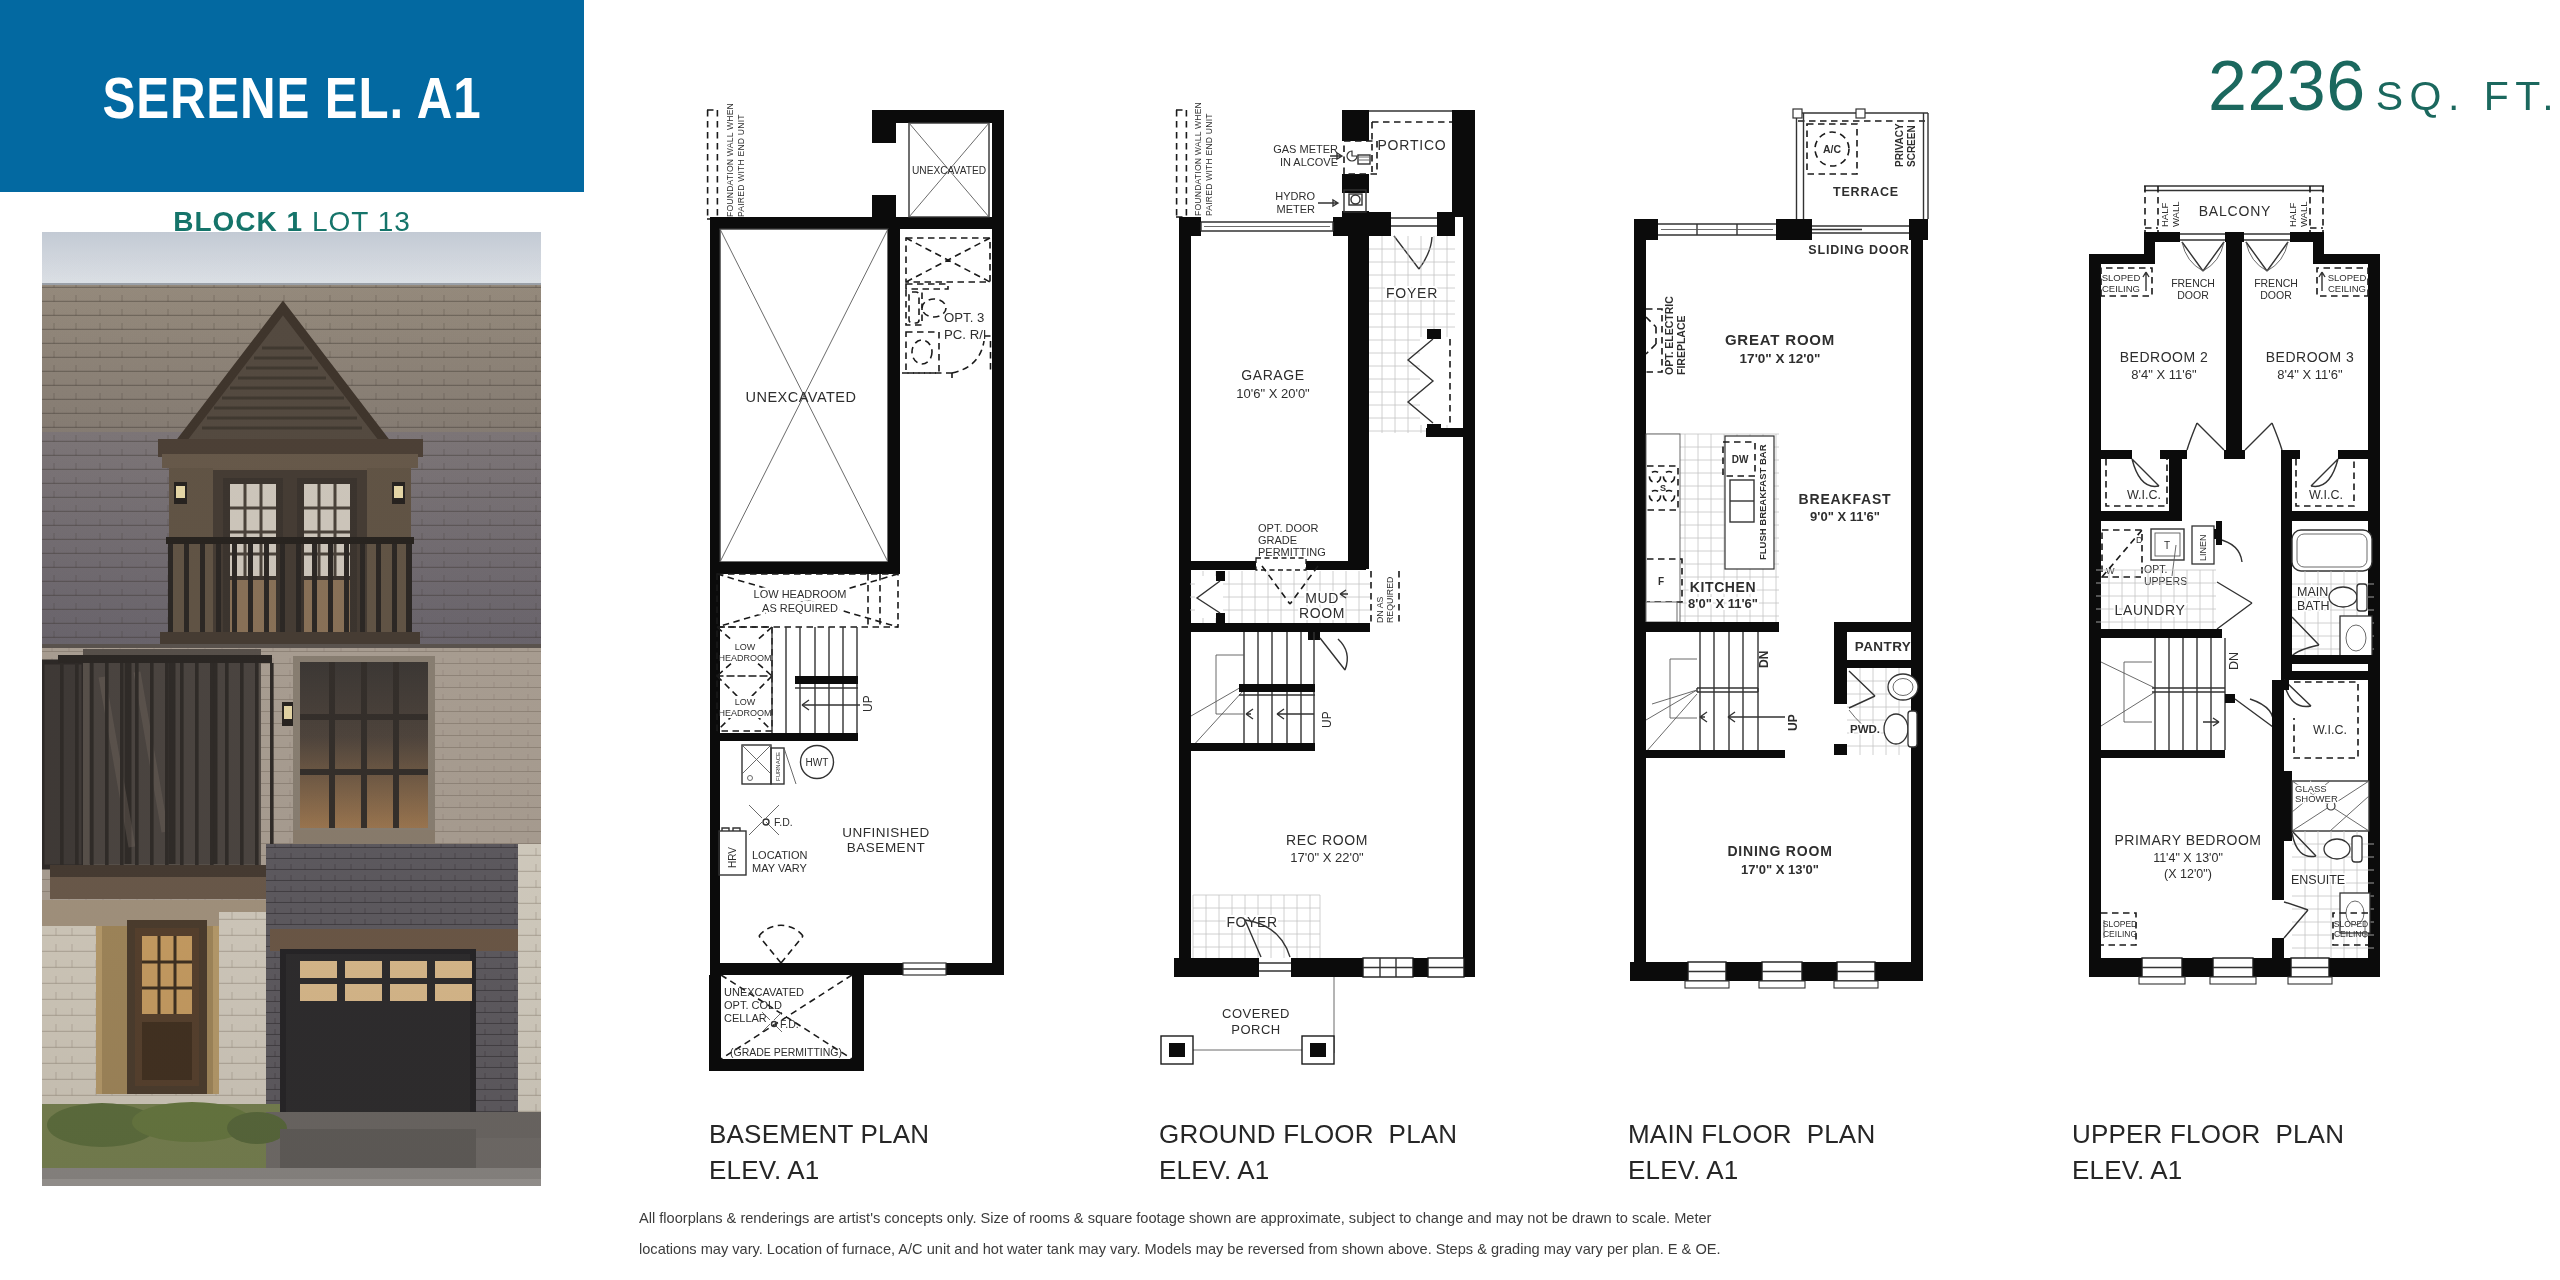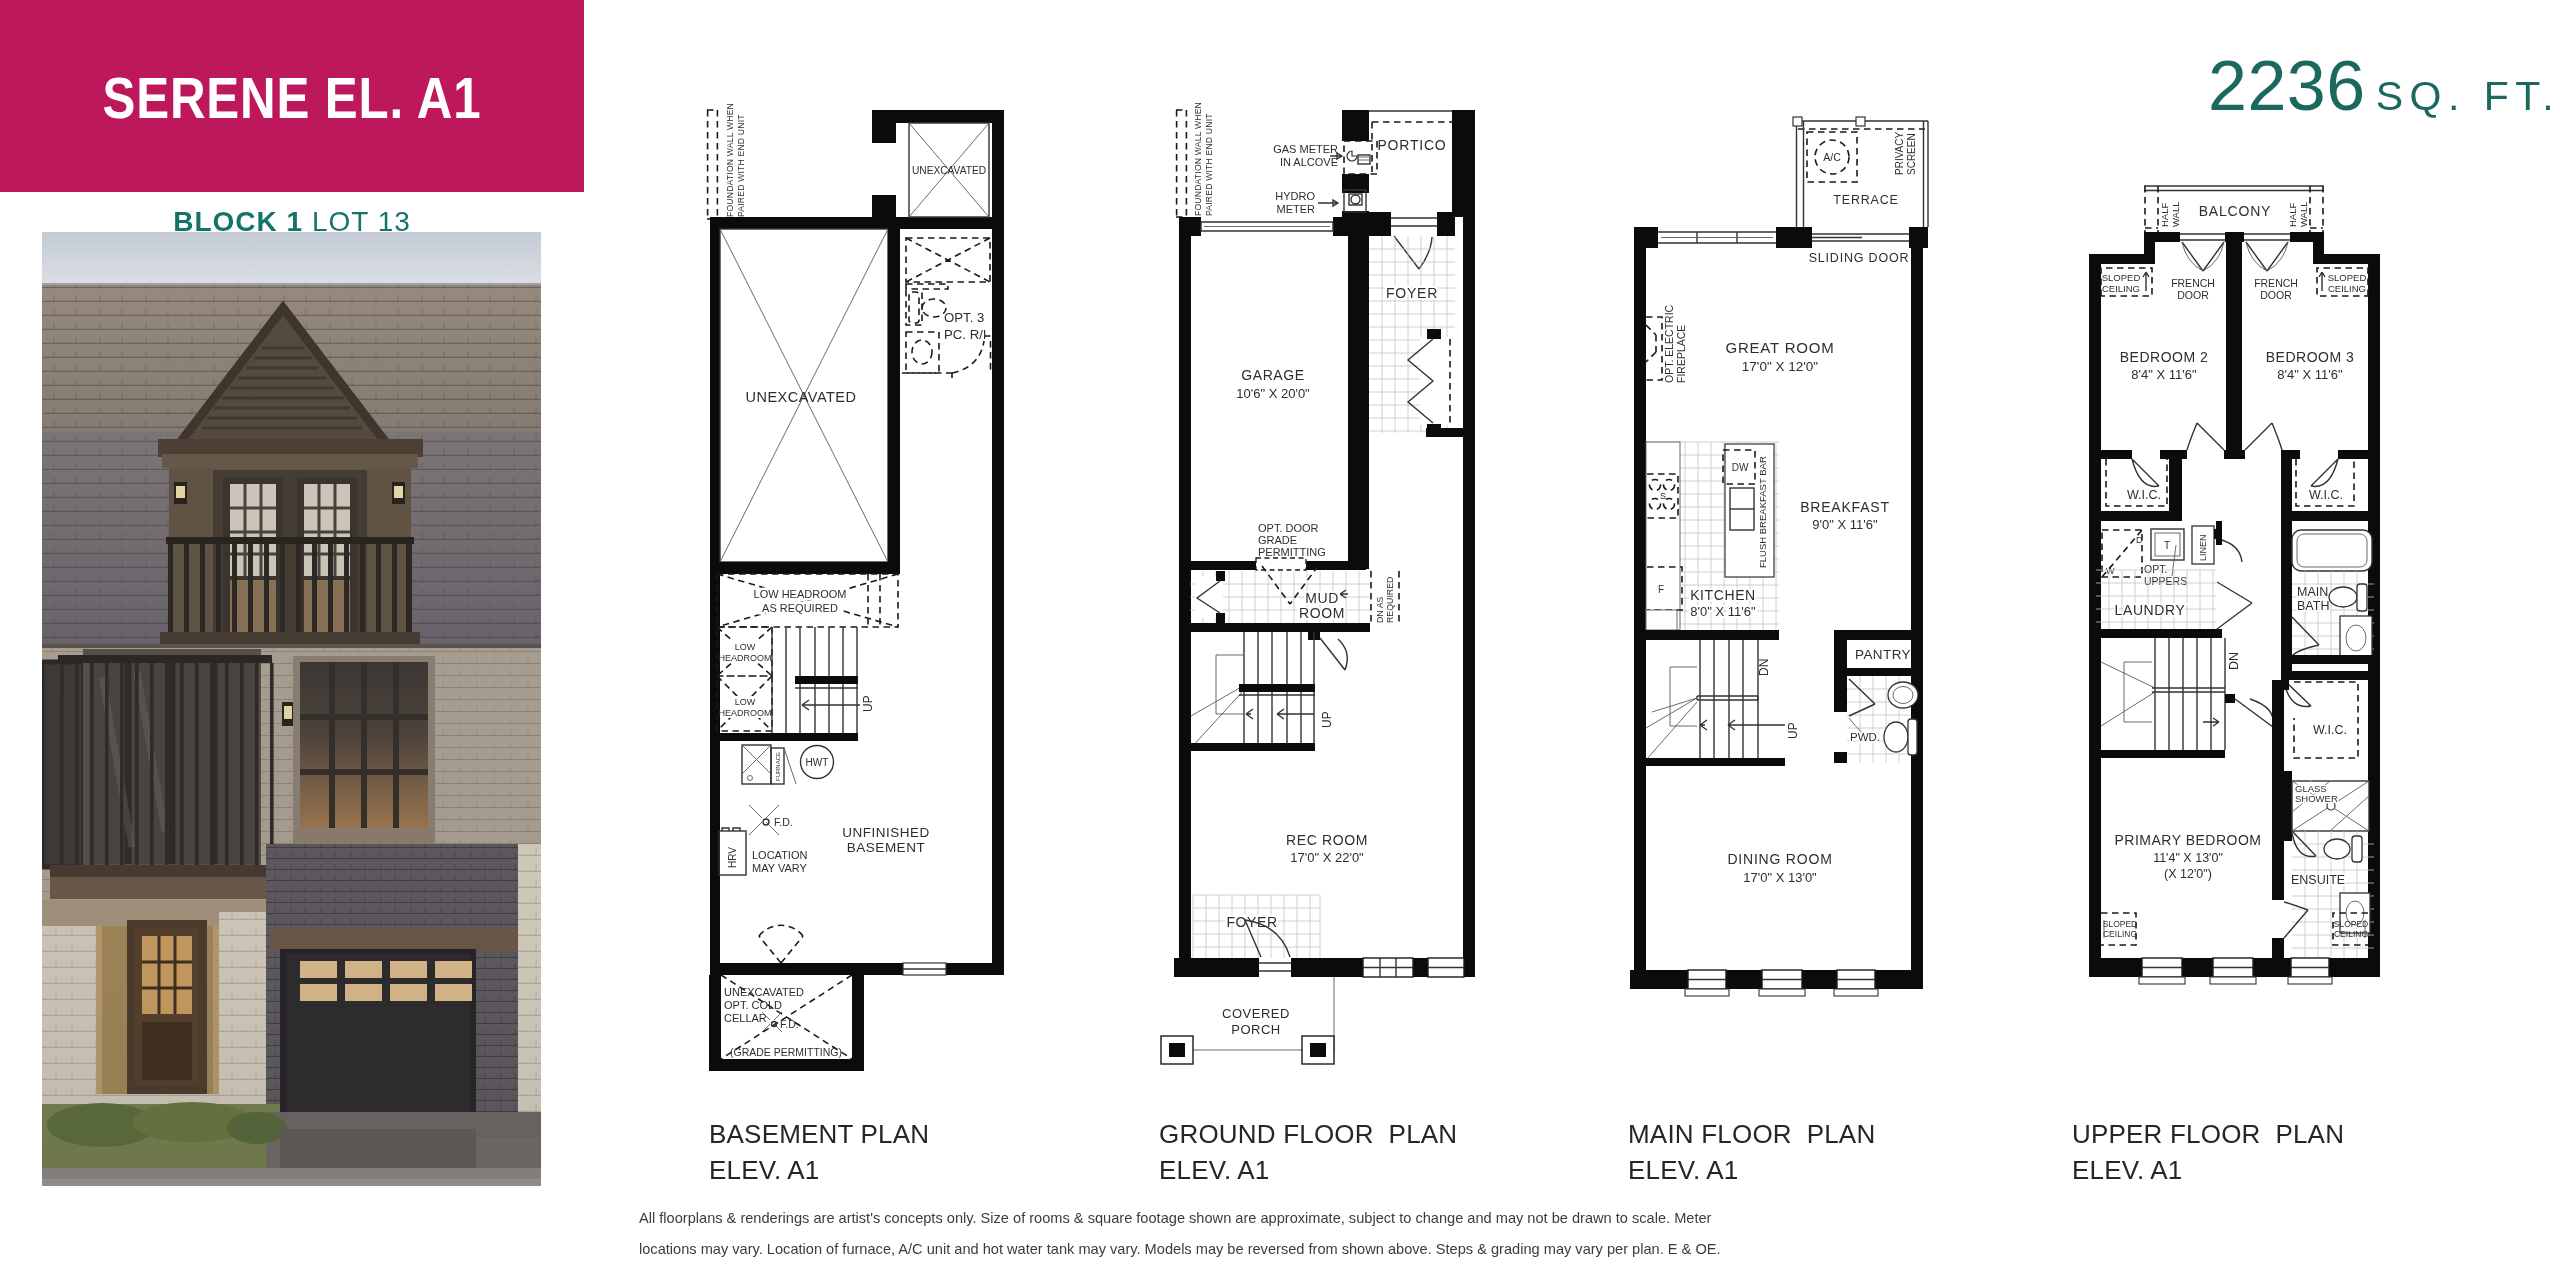--- a/index.html
+++ b/index.html
@@ -1,19 +1,19 @@
 <!DOCTYPE html>
 <html><head>
 <meta charset="utf-8">
 <style>
   html,body{margin:0;padding:0;background:#fff;}
   #page{position:relative;width:2560px;height:1280px;background:#ffffff;overflow:hidden;
         font-family:"Liberation Sans", sans-serif;}
   .abs{position:absolute;}
-  #banner{left:0;top:0;width:584px;height:192px;background:#be185d;color:#fff;
+  #banner{left:0;top:0;width:584px;height:192px;background:#0369a1;color:#fff;
           display:flex;align-items:center;justify-content:center;}
   #banner .t{font-size:58px;font-weight:700;letter-spacing:1px;transform:scaleX(0.85);margin-top:2px;white-space:nowrap;}
   #blocklot{left:0;top:206px;width:584px;text-align:center;color:#15746a;font-size:28px;letter-spacing:1px;}
   #blocklot b{font-weight:800;}
   #sqft{left:2208px;top:46px;width:360px;color:#1b685e;white-space:nowrap;}
   #sqft .n{font-size:70px;font-weight:400;letter-spacing:0.5px;}
   #sqft .u{font-size:41px;font-weight:500;letter-spacing:6.5px;}
   .ptitle{color:#262626;font-size:26px;font-weight:400;letter-spacing:0.2px;line-height:36px;}
   #disc{left:623px;top:1203px;width:1200px;color:#3c3c3c;font-size:14.6px;line-height:31px;margin-left:16px;}
 </style>
@@ -448,21 +448,21 @@
 
     <path class="t" d="M1334 977 V1053 M1193 1050 H1302"></path>
     <text class="lbl" x="1256" y="1018" font-size="13" text-anchor="middle" letter-spacing="0.5">COVERED</text>
     <text class="lbl" x="1256" y="1034" font-size="13" text-anchor="middle" letter-spacing="0.5">PORCH</text>
     <rect x="1161" y="1036" width="32" height="28" fill="#fff" stroke="#1a1a1a" stroke-width="1.4"></rect>
     <rect class="w" x="1169" y="1043" width="16" height="14"></rect>
     <rect x="1302" y="1036" width="32" height="28" fill="#fff" stroke="#1a1a1a" stroke-width="1.4"></rect>
     <rect class="w" x="1310" y="1043" width="16" height="14"></rect>
   </svg>
   </div>
-  <div class="abs" style="left:1620px;top:112px;" id="plan-main">
+  <div class="abs" style="left:1620px;top:104px;font-weight:bold;" id="plan-main">
   <svg width="325" height="895" viewBox="1620 100 325 895" font-family="Liberation Sans, sans-serif">
     <style>
       .w{fill:#0b0b0b;} .t{stroke:#5a5a5a;stroke-width:0.9;fill:none;}
       .t2{stroke:#333;stroke-width:1.4;fill:none;}
       .d{stroke:#1a1a1a;stroke-width:1.6;stroke-dasharray:6.5 4.5;fill:none;}
       .g{stroke:#c4c4c4;stroke-width:0.8;}
       .lbl{fill:#2e2e2e;}
     </style>
 
     <path class="t2" d="M1795 109 H1928"></path>

